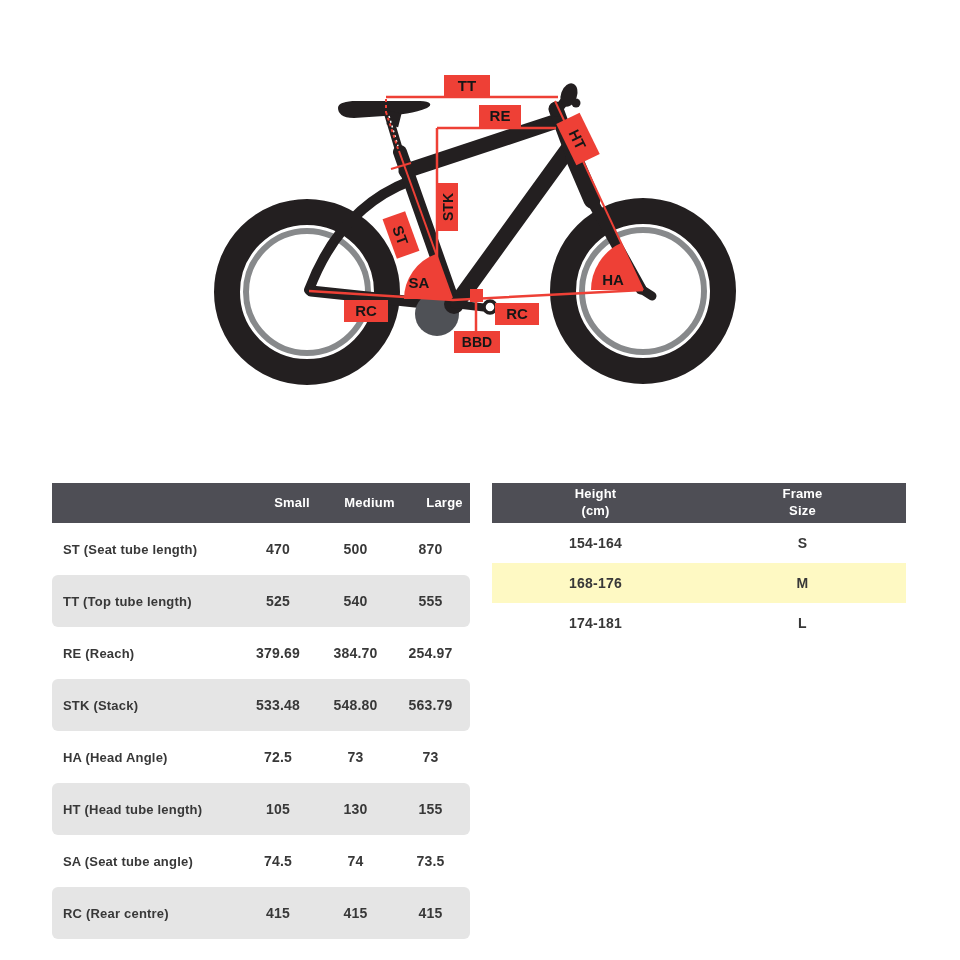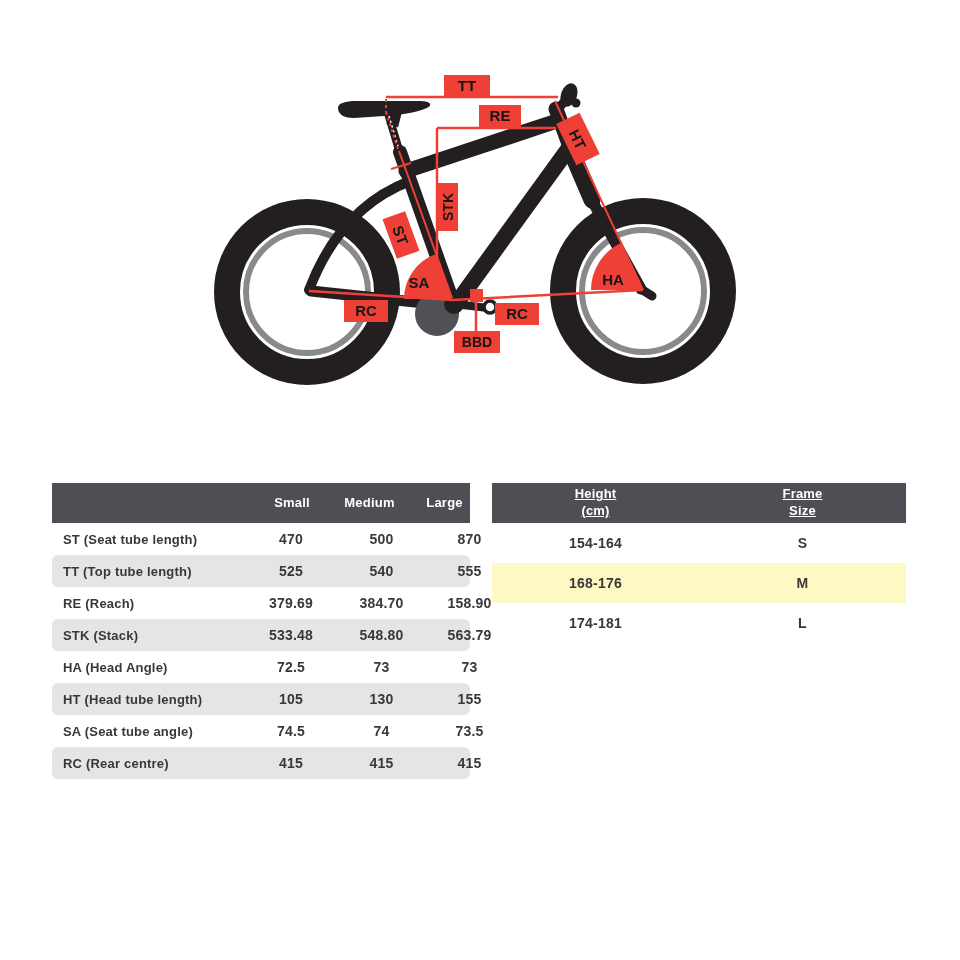--- a/index.html
+++ b/index.html
@@ -13,30 +13,30 @@
   
   .diagram{position:absolute;left:180px;top:50px;width:600px;height:370px;}
   .diagram text{font-family:"Liberation Sans",sans-serif;font-weight:700;fill:#161616;}
 
   
   .tbl{position:absolute;color:#383838;}
   .geo-table{left:52px;top:483px;width:418px;}
   .size-table{left:492px;top:483px;width:414px;}
 
   .gt-head{display:grid;grid-template-columns:184px 84px 71px 79px;height:40px;background:#4e4e55;align-items:center;padding-left:14px;}
-  .gt-row {display:grid;grid-template-columns:184px 84px 71px 79px;height:32px;align-items:center;background:#ffffff;gap:13px;}
+  .gt-row {display:grid;grid-template-columns:184px 84px 71px 79px;height:52px;align-items:center;background:#ffffff;}
   .gt-row.alt{background:#e5e5e5;border-radius:6px;}
 
   .st-head{display:grid;grid-template-columns:207px 207px;height:40px;background:#4e4e55;align-items:center;}
   .st-row {display:grid;grid-template-columns:207px 207px;height:40px;align-items:center;background:#ffffff;}
   .st-row.alt{background:#fef9c3;}
 
   .cell{font-size:14px;font-weight:700;text-align:center;letter-spacing:.2px;}
   .gt-head .cell,.st-head .cell{color:#ffffff;font-size:13px;line-height:1.3;}
-  .st-head .cell{white-space:pre-line;text-decoration:underline;}
+  .st-head .cell{white-space:pre-line;}
   .cell.lbl{text-align:left;padding-left:11px;font-size:13px;}
 </style>
 </head>
 <body>
 
 <div class="page">
 
   <svg class="diagram" viewBox="180 50 600 370">
 
     <g>
@@ -149,21 +149,21 @@
     <div class="gt-row alt">
       <div class="cell lbl">TT (Top tube length)</div>
       <div class="cell">525</div>
       <div class="cell">540</div>
       <div class="cell">555</div>
     </div>
     <div class="gt-row">
       <div class="cell lbl">RE (Reach)</div>
       <div class="cell">379.69</div>
       <div class="cell">384.70</div>
-      <div class="cell">158.90</div>
+      <div class="cell">254.97</div>
     </div>
     <div class="gt-row alt">
       <div class="cell lbl">STK (Stack)</div>
       <div class="cell">533.48</div>
       <div class="cell">548.80</div>
       <div class="cell">563.79</div>
     </div>
     <div class="gt-row">
       <div class="cell lbl">HA (Head Angle)</div>
       <div class="cell">72.5</div>

